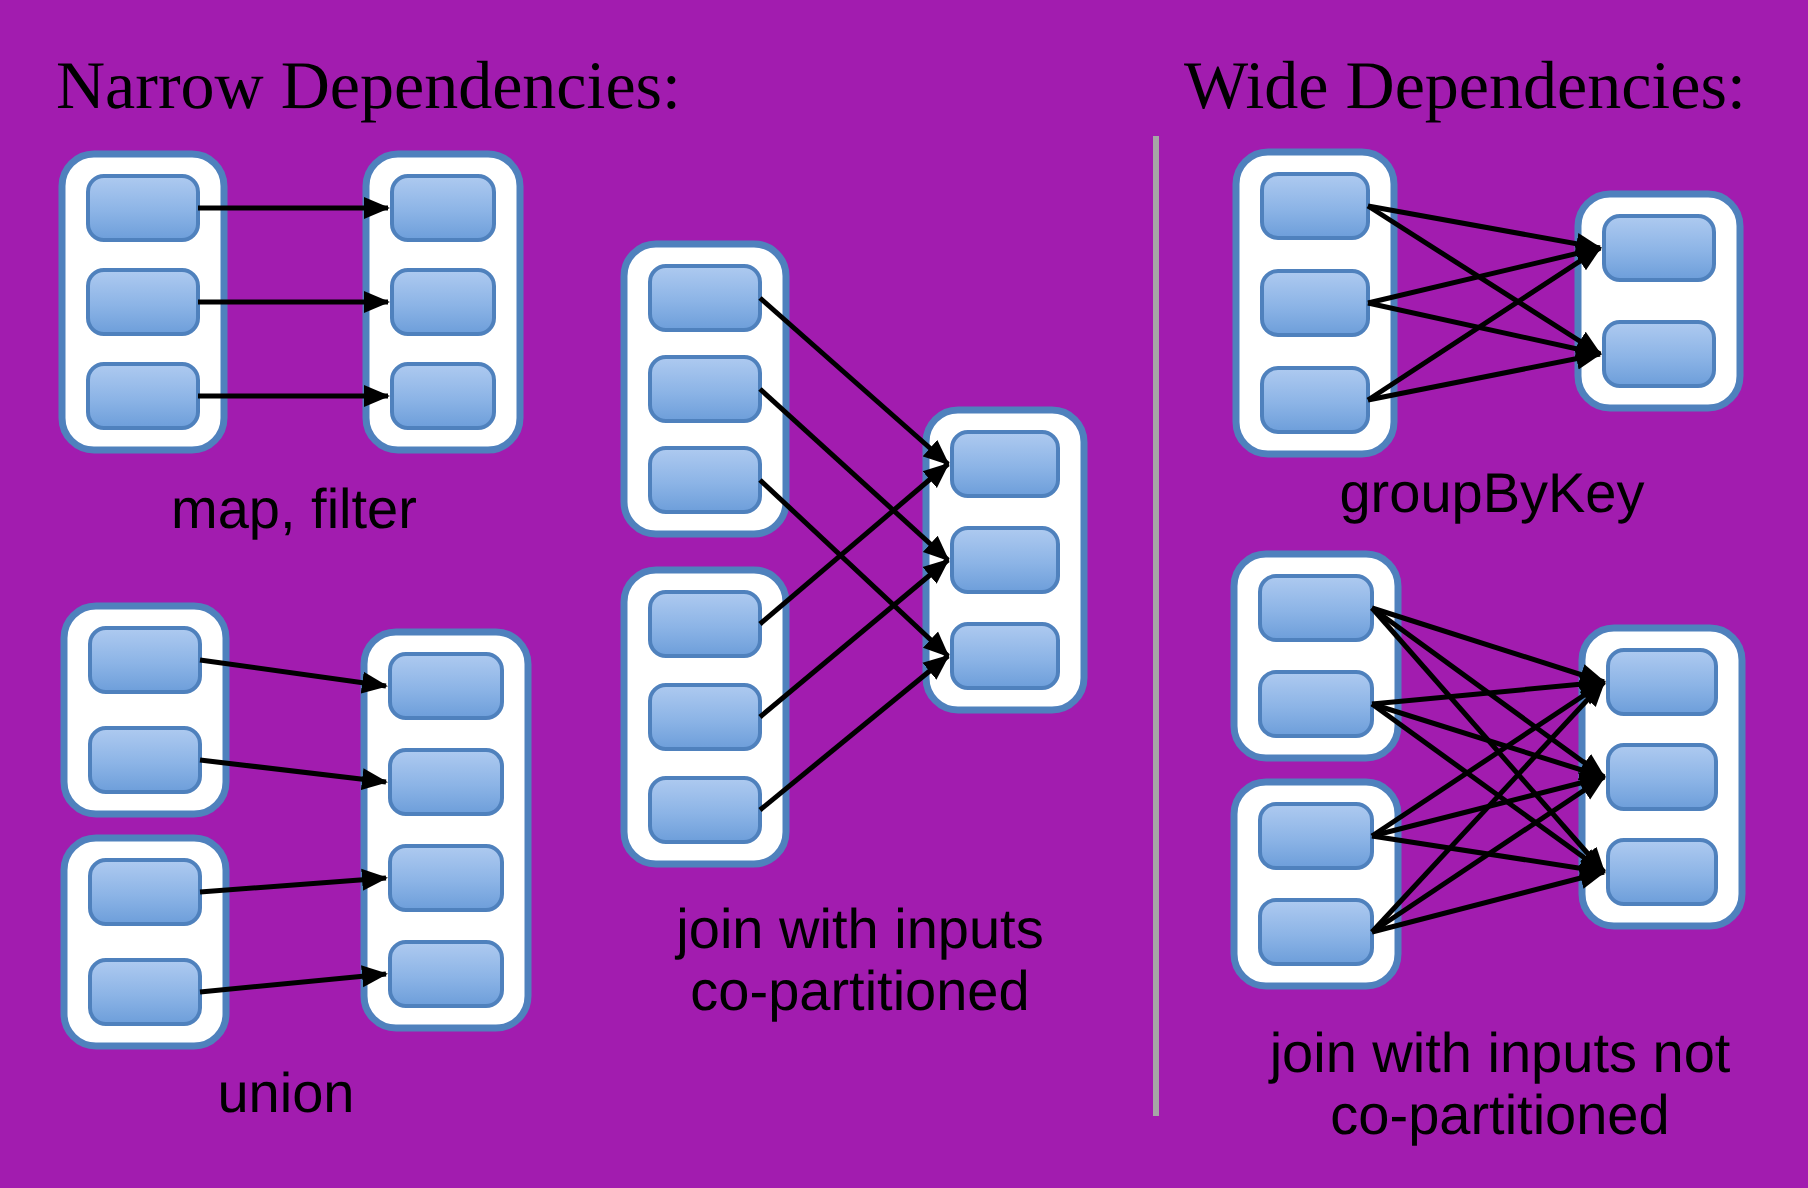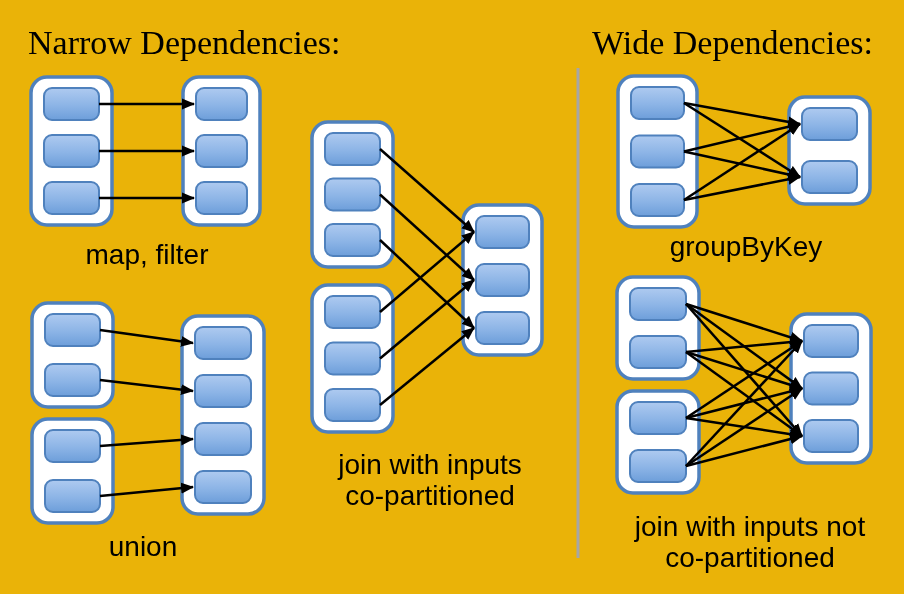--- a/index.html
+++ b/index.html
@@ -1,16 +1,16 @@
 <!DOCTYPE html>
 <html><head>
 <meta charset="utf-8">
 <style>
   html, body { margin: 0; padding: 0; background: #ffffff; }
-  .figure { width: 904px; height: 594px; background: #eab308; overflow: hidden; }
+  .figure { width: 904px; height: 594px; background: #a21caf; overflow: hidden; }
   svg { display: block; }
   .title { font-family: "Liberation Serif", "DejaVu Serif", serif; font-size: 34px; fill: #000000; }
   .label { font-family: "Liberation Sans", "DejaVu Sans", sans-serif; font-size: 28px; fill: #000000; }
 </style>
 </head>
 <body>
 
 <div class="figure">
   <svg id="diagram-svg" width="904" height="594" viewBox="0 0 904 594">
     <defs>

